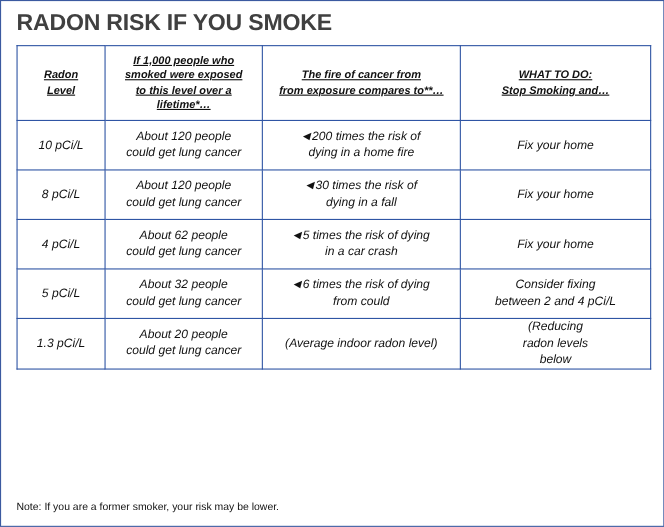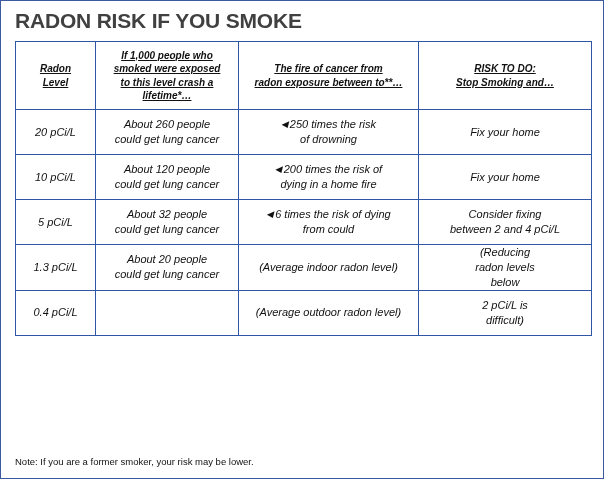--- a/index.html
+++ b/index.html
@@ -105,70 +105,86 @@
     </colgroup>
     <thead>
       <tr>
         <th>
           <span class="hdr-line">Radon</span>
           <span class="hdr-line">Level</span>
         </th>
         <th>
           <span class="hdr-line">If 1,000 people who</span>
           <span class="hdr-line">smoked were exposed</span>
-          <span class="hdr-line">to this level crash a</span>
+          <span class="hdr-line">to this level over a</span>
           <span class="hdr-line">lifetime*…</span>
         </th>
         <th>
           <span class="hdr-line">The fire of cancer from</span>
-          <span class="hdr-line">radon exposure between to**…</span>
-        </th>
-        <th>
-          <span class="hdr-line">RISK TO DO:</span>
+          <span class="hdr-line">from exposure compares to**…</span>
+        </th>
+        <th>
+          <span class="hdr-line">WHAT TO DO:</span>
           <span class="hdr-line">Stop Smoking and…</span>
         </th>
       </tr>
     </thead>
     <tbody>
 
-      <tr>
-        <td>
-          <span class="line">20 pCi/L</span>
-        </td>
-        <td>
-          <span class="line">About 260 people</span>
-          <span class="line">could get lung cancer</span>
-        </td>
-        <td>
-          <span class="line"><span class="bullet">◀</span><span>250 times the risk</span></span>
-          <span class="line">of drowning</span>
-        </td>
-        <td>
-          <span class="line">Fix your home</span>
-        </td>
-      </tr>
 
       <tr>
         <td>
           <span class="line">10 pCi/L</span>
         </td>
         <td>
           <span class="line">About 120 people</span>
           <span class="line">could get lung cancer</span>
         </td>
         <td>
           <span class="line"><span class="bullet">◀</span><span>200 times the risk of</span></span>
           <span class="line">dying in a home fire</span>
         </td>
         <td>
           <span class="line">Fix your home</span>
         </td>
       </tr>
 
-
+      <tr>
+        <td>
+          <span class="line">8 pCi/L</span>
+        </td>
+        <td>
+          <span class="line">About 120 people</span>
+          <span class="line">could get lung cancer</span>
+        </td>
+        <td>
+          <span class="line"><span class="bullet">◀</span><span>30 times the risk of</span></span>
+          <span class="line">dying in a fall</span>
+        </td>
+        <td>
+          <span class="line">Fix your home</span>
+        </td>
+      </tr>
+
+      <tr>
+        <td>
+          <span class="line">4 pCi/L</span>
+        </td>
+        <td>
+          <span class="line">About 62 people</span>
+          <span class="line">could get lung cancer</span>
+        </td>
+        <td>
+          <span class="line"><span class="bullet">◀</span><span>5 times the risk of dying</span></span>
+          <span class="line">in a car crash</span>
+        </td>
+        <td>
+          <span class="line">Fix your home</span>
+        </td>
+      </tr>
 
       <tr>
         <td>
           <span class="line">5 pCi/L</span>
         </td>
         <td>
           <span class="line">About 32 people</span>
           <span class="line">could get lung cancer</span>
         </td>
         <td>
@@ -192,32 +208,19 @@
         <td>
           <span class="line">(Average indoor radon level)</span>
         </td>
         <td>
           <span class="line">(Reducing</span>
           <span class="line">radon levels</span>
           <span class="line">below</span>
         </td>
       </tr>
 
-      <tr>
-        <td>
-          <span class="line">0.4 pCi/L</span>
-        </td>
-        <td></td>
-        <td>
-          <span class="line">(Average outdoor radon level)</span>
-        </td>
-        <td>
-          <span class="line">2 pCi/L is</span>
-          <span class="line">difficult)</span>
-        </td>
-      </tr>
 
     </tbody>
   </table>
 
   <div class="note">Note: If you are a former smoker, your risk may be lower.</div>
 
 </div>
 
 </body></html>

